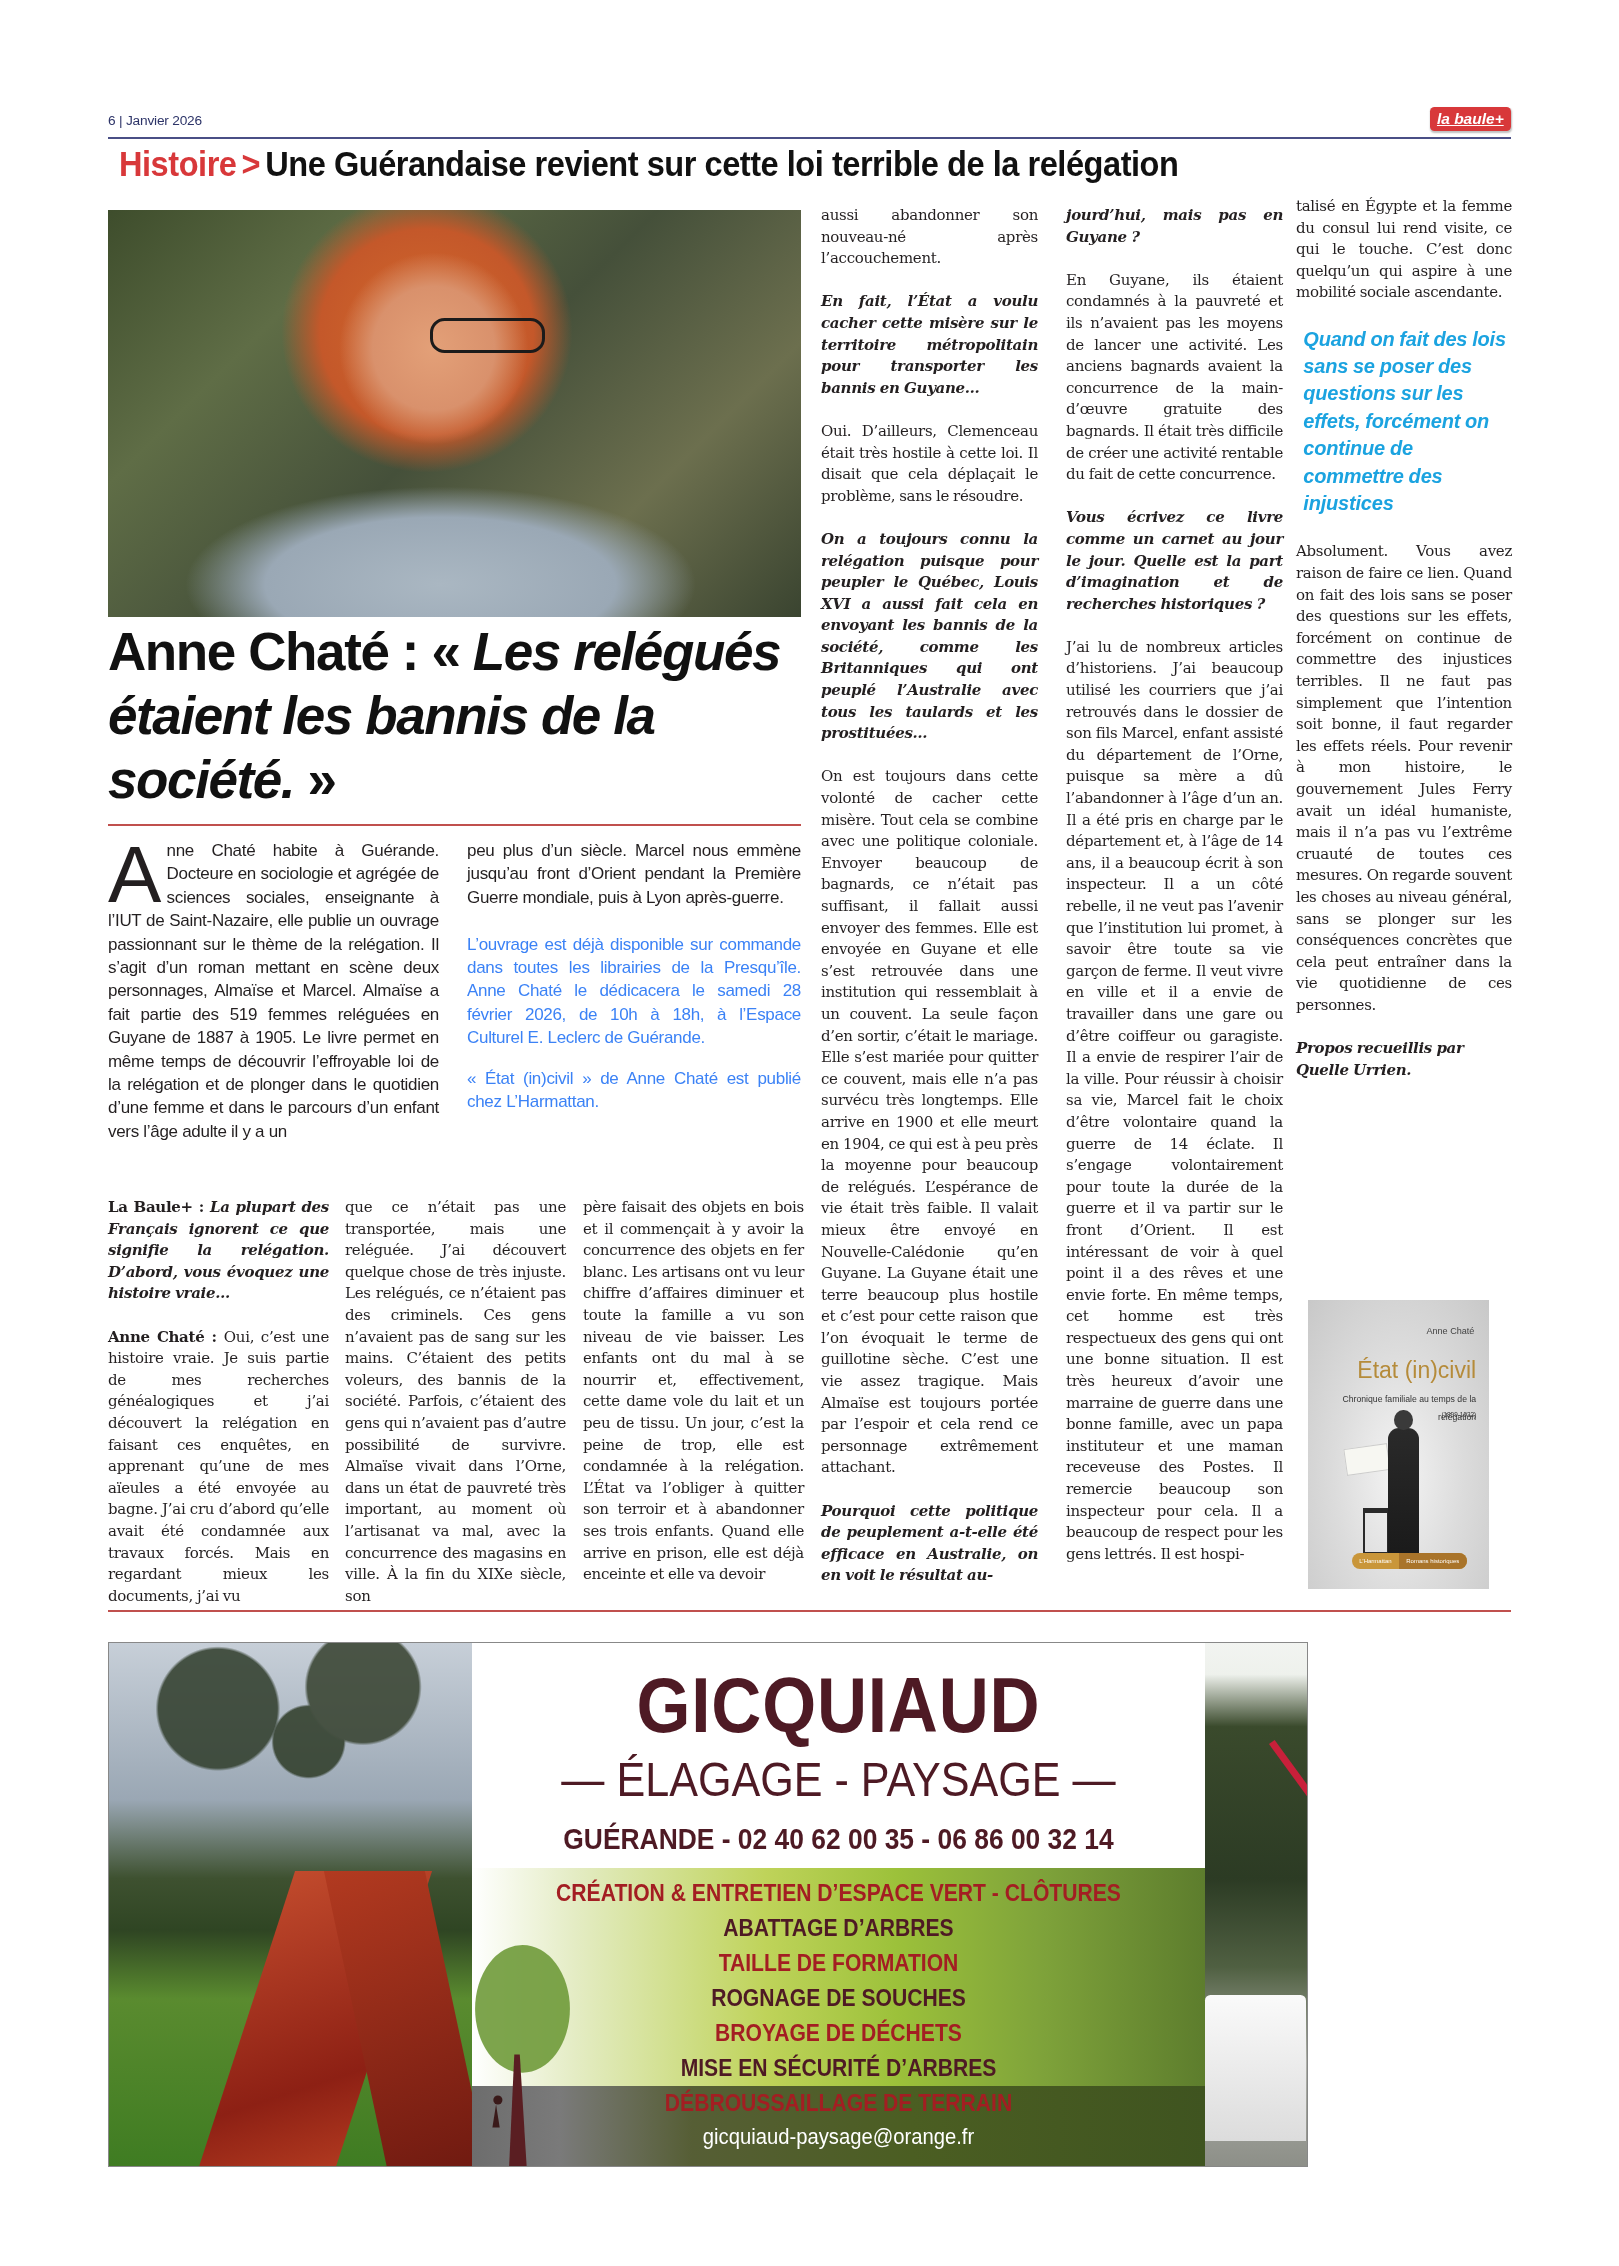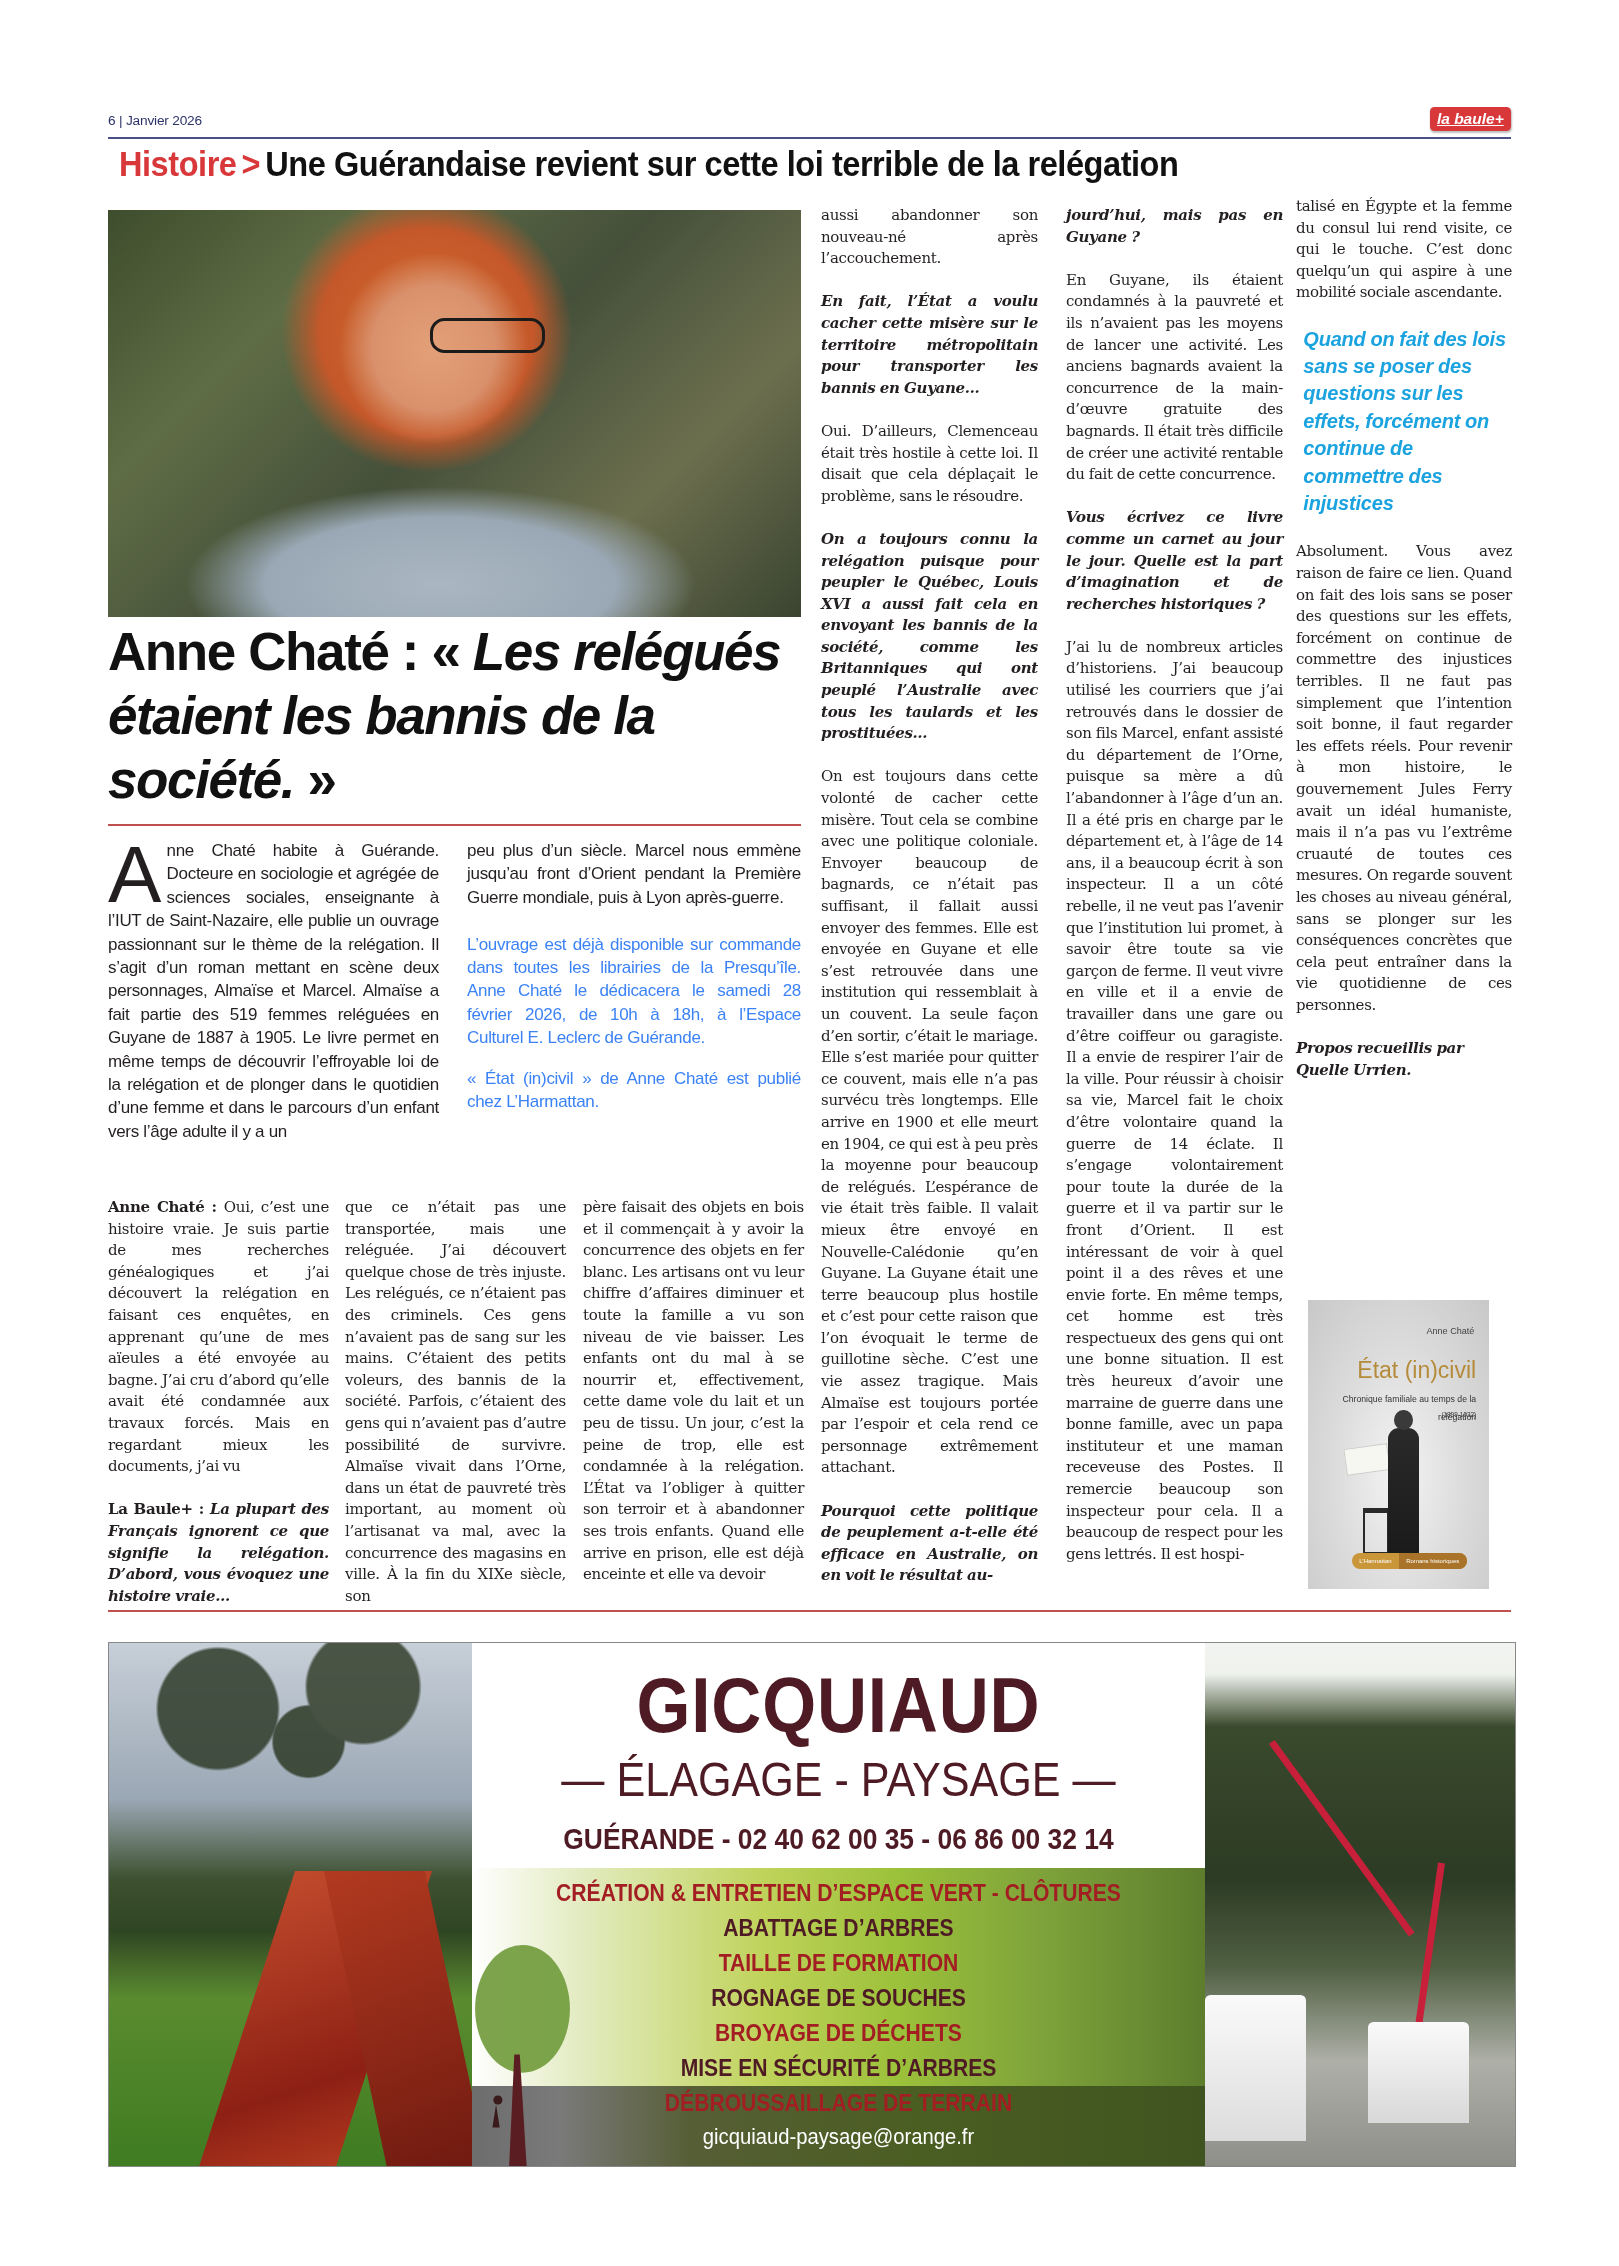--- a/index.html
+++ b/index.html
@@ -47,21 +47,21 @@
   .bookcover .soldier { position: absolute; left: 80px; top: 128px; width: 31px; height: 128px; background: linear-gradient(#2a2a2a, #1a1a1a); border-radius: 11px 11px 3.7px 3.7px; }
   .bookcover .soldier::before { content: ""; position: absolute; left: 6.4px; top: -18.3px; width: 18.3px; height: 20px; border-radius: 50%; background: #3a3a3a; }
   .bookcover .letter { position: absolute; left: 37px; top: 146px; width: 44px; height: 27.4px; background: #f7f7f2; transform: rotate(-8deg); border: 0.9px solid #ccc; }
   .bookcover .chair { position: absolute; left: 55px; top: 208px; width: 25.6px; height: 46px; border: 2.7px solid #2a2a2a; border-top-width: 5.5px; }
   .bookcover .publisher { position: absolute; left: 44px; bottom: 20px; height: 16.4px; border-radius: 8.2px; background: #c9963a; display: flex; align-items: center; font-family: "Liberation Sans", sans-serif; font-size: 6px; color: #fff; overflow: hidden; }
   .bookcover .publisher span { padding: 0 7.3px; }
   .bookcover .publisher .coll { background: #a9742a; height: 100%; display: flex; align-items: center; }
 
   .bottomrule { position: absolute; left: 108px; right: 108px; top: 1610px; height: 1.8px; background: #c0504d; }
 
-  .ad { position: absolute; left: 108px; top: 1642px; width: 1408px; height: 525px; border: 0.9px solid #888; background: #d946ef; overflow: hidden; padding-left: 41px; }
+  .ad { position: absolute; left: 108px; top: 1642px; width: 1200px; height: 525px; border: 0.9px solid #888; background: #d946ef; overflow: hidden; padding-left: 41px; }
   .ad-left { position: absolute; left: 0; top: 0; width: 363px; height: 100%;
     background: linear-gradient(180deg, #c7cfd8 0%, #9aa7b4 30%, #3e5130 45%, #2f4523 55%, #5a8b2f 68%, #3f7c22 100%); }
   .ad-left .deck { position: absolute; left: 137px; top: 228px; width: 137px; height: 302px; background: linear-gradient(160deg, #c14a2c, #8d2014 70%, #b23a20); transform: skewX(-18deg); }
   .ad-left .deck2 { position: absolute; left: 247px; top: 228px; width: 101px; height: 302px; background: linear-gradient(160deg, #b23a20, #6e1910); transform: skewX(12deg); }
   .ad-left .treeline { position: absolute; left: 0; top: 0; width: 100%; height: 219px; background: radial-gradient(circle at 30% 30%, #2f3c2a 0 20%, transparent 21%), radial-gradient(circle at 70% 20%, #35402d 0 18%, transparent 19%), radial-gradient(circle at 55% 45%, #2e3b27 0 15%, transparent 16%); opacity: 0.85; }
   .ad-mid { position: absolute; left: 363px; top: 0; width: 733px; height: 100%; background: #fff; text-align: center; font-family: "Liberation Sans", sans-serif; }
   .ad-mid .name { position: absolute; left: 0; right: 0; top: 18.3px; font-size: 77px; font-weight: bold; color: #4e1a24; letter-spacing: 0.9px; transform: scaleX(0.9); }
   .ad-mid .trade { position: absolute; left: 0; right: 0; top: 108px; font-size: 49px; color: #4e1a24; transform: scaleX(0.88); white-space: nowrap; }
   .ad-mid .phone { position: absolute; left: 0; right: 0; top: 179px; font-size: 30px; font-weight: bold; color: #4e1a24; transform: scaleX(0.88); white-space: nowrap; }
   .ad-mid .green { position: absolute; left: 0; right: 0; top: 225px; bottom: 0;
@@ -104,22 +104,22 @@
 <div class="intro" style="left:108px; width:331px;">
   <span class="dropcap">A</span><span id="intro-text-a">nne Chaté habite à Guérande. Docteure en sociologie et agrégée de sciences sociales, enseignante à l’IUT de Saint-Nazaire, elle publie un ouvrage passionnant sur le thème de la relégation. Il s’agit d’un roman mettant en scène deux personnages, Almaïse et Marcel. Almaïse a fait partie des 519 femmes reléguées en Guyane de 1887 à 1905. Le livre permet en même temps de découvrir l’effroyable loi de la relégation et de plonger dans le quotidien d’une femme et dans le parcours d’un enfant vers l’âge adulte il y a un </span>
 </div>
 <div class="intro" style="left:467px; width:334px;">
   <p id="intro-text-b">peu plus d’un siècle. Marcel nous emmène jusqu’au front d’Orient pendant la Première Guerre mondiale, puis à Lyon après-guerre.</p>
   <p class="side-note" style="margin-top:23.4px;">L’ouvrage est déjà disponible sur commande dans toutes les librairies de la Presqu’île. Anne Chaté le dédicacera le samedi 28 février 2026, de 10h à 18h, à l’Espace Culturel E. Leclerc de Guérande.</p>
   <p class="side-note" style="margin-top:17px;">« État (in)civil » de Anne Chaté est publié chez L’Harmattan.</p>
 </div>
 
 <div class="col" style="left:108px; top:1197px; width:221px;">
+  <p><span class="lbl">La Baule+ : </span><span class="q">La plupart des Français ignorent ce que signifie la relégation. D’abord, vous évoquez une histoire vraie…</span></p>
   <p><span class="lbl">Anne Chaté : </span><span>Oui, c’est une histoire vraie. Je suis partie de mes recherches généalogiques et j’ai découvert la relégation en faisant ces enquêtes, en apprenant qu’une de mes aïeules a été envoyée au bagne. J’ai cru d’abord qu’elle avait été condamnée aux travaux forcés. Mais en regardant mieux les documents, j’ai vu</span></p>
-  <p><span class="lbl">La Baule+ : </span><span class="q">La plupart des Français ignorent ce que signifie la relégation. D’abord, vous évoquez une histoire vraie…</span></p>
 </div>
 <div class="col" style="left:345px; top:1197px; width:221px;">
   <p>que ce n’était pas une transportée, mais une reléguée. J’ai découvert quelque chose de très injuste. Les relégués, ce n’étaient pas des criminels. Ces gens n’avaient pas de sang sur les mains. C’étaient des petits voleurs, des bannis de la société. Parfois, c’étaient des gens qui n’avaient pas d’autre possibilité de survivre. Almaïse vivait dans l’Orne, dans un état de pauvreté très important, au moment où l’artisanat va mal, avec la concurrence des magasins en ville. À la fin du XIXe siècle, son</p>
 </div>
 <div class="col" style="left:583px; top:1197px; width:221px;">
   <p>père faisait des objets en bois et il commençait à y avoir la concurrence des objets en fer blanc. Les artisans ont vu leur chiffre d’affaires diminuer et toute la famille a vu son niveau de vie baisser. Les enfants ont du mal à se nourrir et, effectivement, cette dame vole du lait et un peu de tissu. Un jour, c’est la peine de trop, elle est condamnée à la relégation. L’État va l’obliger à quitter son terroir et à abandonner ses trois enfants. Quand elle arrive en prison, elle est déjà enceinte et elle va devoir</p>
 </div>
 <div class="col" style="left:821px; top:205px; width:217px;" id="col4">
     <p class="">aussi abandonner son nouveau-né après l’accouchement.</p>
     <p class="q">En fait, l’État a voulu cacher cette misère sur le territoire métropolitain pour transporter les bannis en Guyane…</p>

